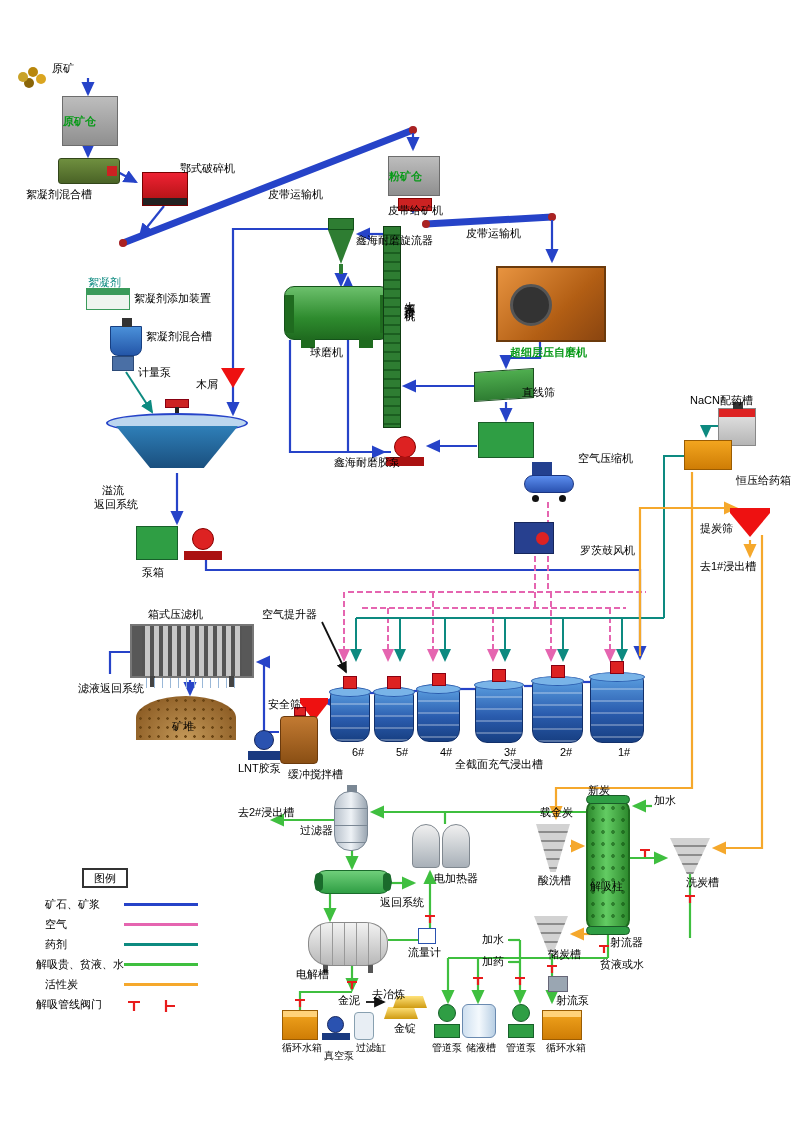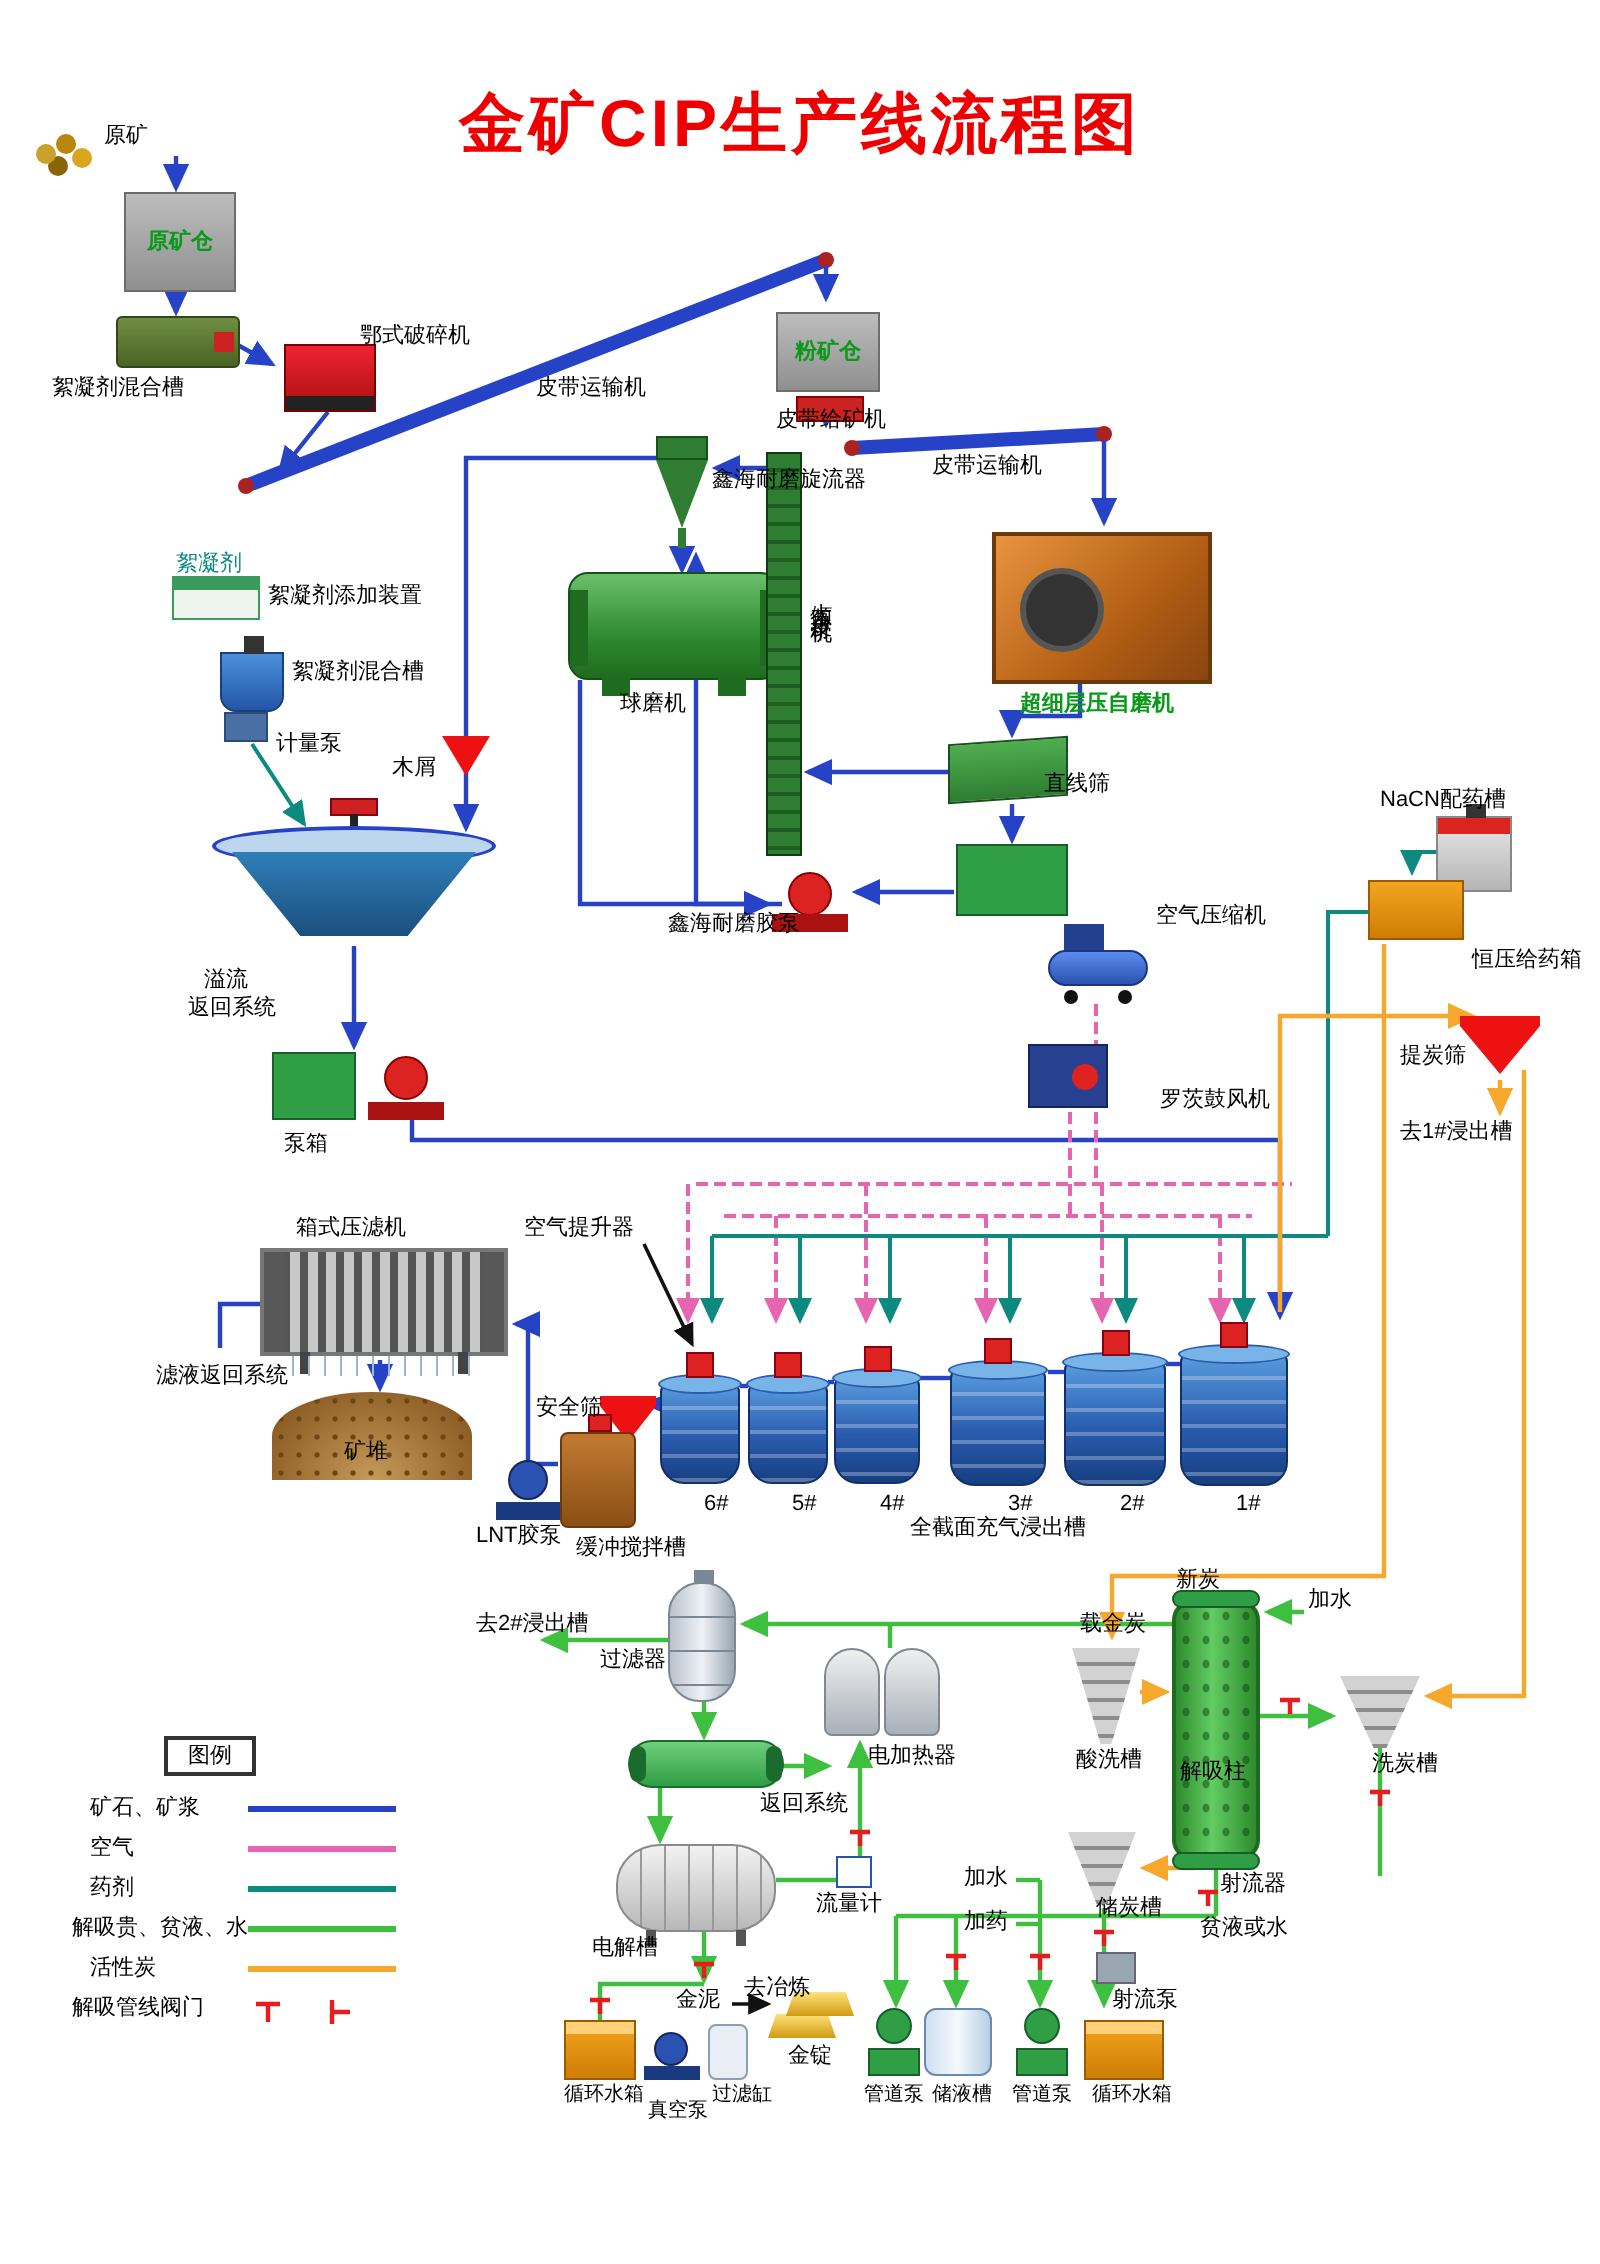--- a/index.html
+++ b/index.html
@@ -17,21 +17,21 @@
   color:#ef0000;z-index:5;letter-spacing:2px}
 .ln{fill:none;stroke-width:2.2}
 .ln.ore{stroke:var(--c-ore,#2643c8)}
 .ln.air{stroke:var(--c-air,#e565b0);stroke-dasharray:6 3;stroke-width:2}
 .ln.reagent{stroke:var(--c-reagent,#0d8a80);stroke-width:2}
 .ln.liquid{stroke:var(--c-liquid,#3fbf3f);stroke-width:2.2}
 .ln.carbon{stroke:var(--c-carbon,#f5a82c);stroke-width:2.2}
 .ln.black{stroke:#111;stroke-width:1.8}
 .belt{stroke:var(--c-ore,#2643c8);stroke-width:7;stroke-linecap:round;fill:none}
 .vlv{stroke:var(--c-valve,#e81c1c);stroke-width:2.2;fill:none}
-.graybin{background:linear-gradient(#bdbdbd,#8f8f8f);border:1px solid #6d6d6d;display:flex;align-items:center;justify-content:center}
+.graybin{background:linear-gradient(#bdbdbd,#8f8f8f);border:1px solid #6d6d6d;display:flex;align-items:center;}
 .tank .tank-body{position:absolute;left:0;right:0;top:6px;bottom:0;border:1px solid #12306b;border-radius:6px 6px 12px 12px;
   background:repeating-linear-gradient(180deg,rgba(255,255,255,.28) 0 2px,rgba(255,255,255,0) 2px 12px),
   linear-gradient(180deg,#5a9ee0 0%,#2a5cae 55%,#173f82 100%)}
 .tank .tank-body::before{content:"";position:absolute;top:-4px;left:-2px;right:-2px;height:8px;border-radius:50%;
   background:#79b4e8;border:1px solid #2a5cae}
 .tank .tank-motor{position:absolute;top:-8px;left:50%;transform:translateX(-50%);width:14px;height:13px;
   background:#d22;border:1px solid #801;z-index:2}
 .cone-stack{background:repeating-linear-gradient(180deg,#d2d2d2 0 7px,#8c8c8c 7px 9px);
   clip-path:polygon(0 0,100% 0,58% 100%,42% 100%)}
 .redfunnel-bar{position:absolute;left:0;top:0;height:5px;width:100%;background:#e11}
@@ -185,21 +185,20 @@
 
 <g class="vlv" transform="translate(134,1002)">
           <path d="M-6,0 H6 M0,0 V9"></path>
         </g>
 <g class="vlv" transform="translate(166,1006)">
           <path d="M0,-6 V6 M0,0 H9"></path>
         </g>
 </g>
 </svg>
 
-<div id="title">金矿CIP生产线流程图</div>
 
 <div class="eq" style="left:18px;top:72px;width:10px;height:10px;border-radius:50%;background:#c9a227;box-shadow:10px -5px 0 #b8860b,18px 2px 0 #daa520,6px 6px 0 #8a6508"></div>
 <div class="eq graybin" style="left:62px;top:96px;width:56px;height:50px">
   <span class="lbl green" style="position:static">原矿仓</span>
 </div>
 <div class="eq" style="left:58px;top:158px;width:62px;height:26px;background:linear-gradient(#6f8f3f,#4a6326);border:1px solid #32461a;border-radius:3px">
   <div style="position:absolute;right:2px;top:7px;width:10px;height:10px;background:#c22"></div>
 </div>
 <div class="eq" style="left:142px;top:172px;width:46px;height:34px;background:linear-gradient(#e23,#a11);border:1px solid #700">
   <div style="position:absolute;left:0;bottom:0;width:100%;height:7px;background:#222"></div>

